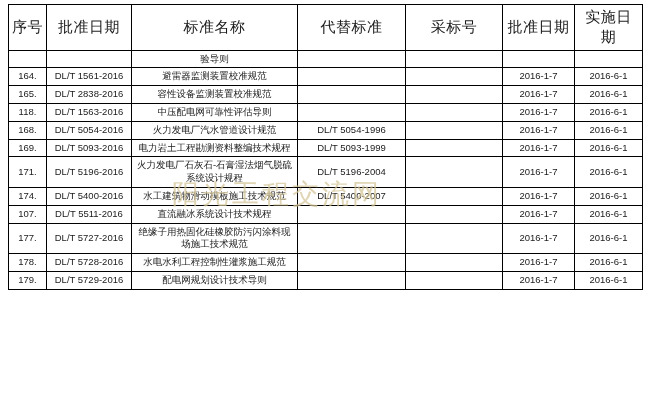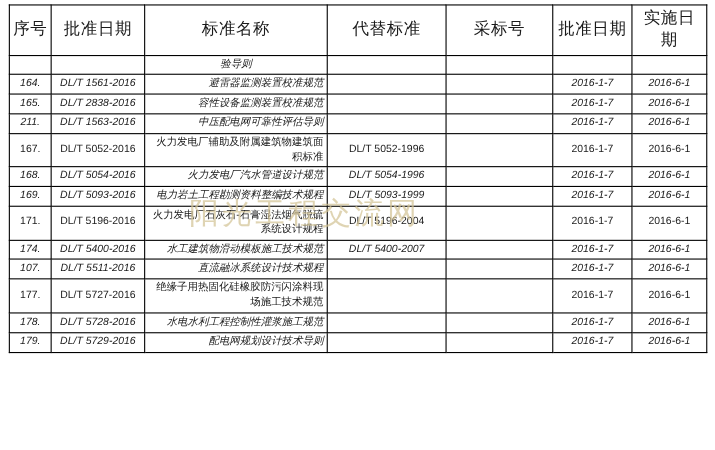--- a/index.html
+++ b/index.html
@@ -52,28 +52,28 @@
     letter-spacing: 0.5px;
   }
   td.num, td.code, td.date {
     white-space: nowrap;
   }
   td.name {
     text-align: left;
     padding-left: 6px;
   }
   td.name.ctr {
-    text-align: right;
+    text-align: center;
     padding-left: 3px;
   }
   td.alt {
     white-space: nowrap;
     text-align: center;
   }
-  .r1 { height: 17px; font-style: italic; }
+  .r1 { height: 17px; }
   .r2 { height: 28px; }
   .watermark {
     position: absolute;
     left: 0;
     top: 0;
     width: 650px;
     height: 345px;
     pointer-events: none;
     overflow: hidden;
   }
@@ -135,33 +135,24 @@
         <tr class="r1">
           <td class="num">165.</td>
           <td class="code">DL/T 2838-2016</td>
           <td class="name ctr">容性设备监测装置校准规范</td>
           <td class="alt"></td>
           <td class="alt"></td>
           <td class="date">2016-1-7</td>
           <td class="date">2016-6-1</td>
         </tr>
         <tr class="r1">
-          <td class="num">211.</td>
+          <td class="num">118.</td>
           <td class="code">DL/T 1563-2016</td>
           <td class="name ctr">中压配电网可靠性评估导则</td>
           <td class="alt"></td>
-          <td class="alt"></td>
-          <td class="date">2016-1-7</td>
-          <td class="date">2016-6-1</td>
-        </tr>
-        <tr class="r2">
-          <td class="num">167.</td>
-          <td class="code">DL/T 5052-2016</td>
-          <td class="name ctr">火力发电厂辅助及附属建筑物建筑面积标准</td>
-          <td class="alt">DL/T 5052-1996</td>
           <td class="alt"></td>
           <td class="date">2016-1-7</td>
           <td class="date">2016-6-1</td>
         </tr>
         <tr class="r1">
           <td class="num">168.</td>
           <td class="code">DL/T 5054-2016</td>
           <td class="name ctr">火力发电厂汽水管道设计规范</td>
           <td class="alt">DL/T 5054-1996</td>
           <td class="alt"></td>

